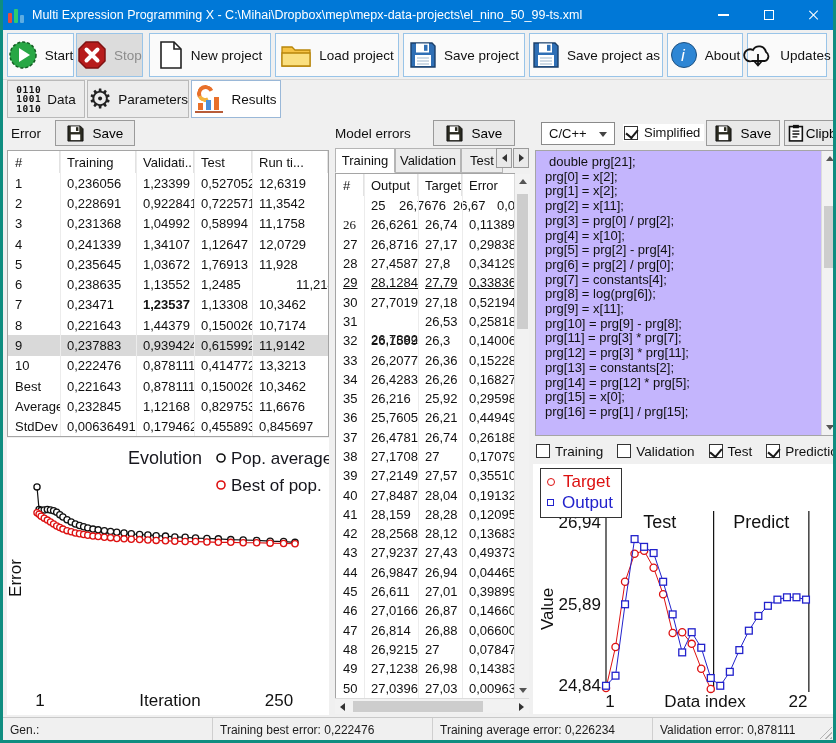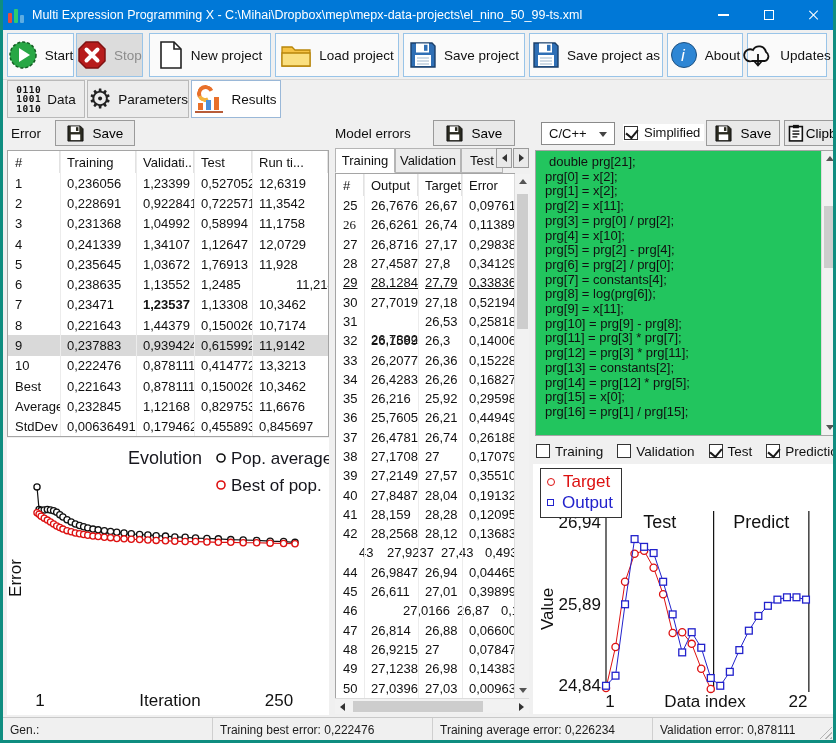--- a/index.html
+++ b/index.html
@@ -74,21 +74,21 @@
   .tri-u { width:0; height:0; border-left:4px solid transparent; border-right:4px solid transparent; border-bottom:5px solid #555; }
   .tri-d { width:0; height:0; border-left:4px solid transparent; border-right:4px solid transparent; border-top:5px solid #555; }
 
   
   .sbar-v { position:absolute; width:15px; background:#f2f2f2; border-left:1px solid #dcdcdc; }
   .sbar-h { position:absolute; height:15px; background:#f2f2f2; border-top:1px solid #dcdcdc; }
   .sb-btn { position:absolute; width:15px; height:15px; display:flex; align-items:center; justify-content:center; background:#f2f2f2; }
   .sb-thumb { position:absolute; background:#cdcdcd; }
 
   
-  .codebox { position:absolute; background:#22c55e; border:1px solid #a5a5a5; overflow:hidden; }
+  .codebox { position:absolute; background:#c4b5fd; border:1px solid #a5a5a5; overflow:hidden; }
   .codeline { font-size:13px; line-height:14.7px; white-space:pre; padding-left:9px; }
   .codeline:first-child { padding-left:13px; }
 
   
   .chartpanel { position:absolute; background:#fff; }
   svg text { font-family:"Liberation Sans", sans-serif; }
   .legendbox { position:absolute; border:1px solid #333; background:#fff; padding:2px 8px 4px 6px; }
   .legrow { display:flex; align-items:center; gap:8px; height:21px; font-size:17px; }
   .mk-circle { width:8px; height:8px; border-radius:50%; border:1.6px solid currentColor; display:inline-block; }
   .mk-square { width:7px; height:7px; border:1.6px solid currentColor; display:inline-block; }
@@ -389,21 +389,21 @@
       <span class="tri-r"></span>
     </div>
 
   <div class="tablebox" id="model-table" style="left:332px;top:173px;width:180px;height:526px">
       <div class="trow thead" style="height: 22px;">
         <div class="tcell" style="width: 28px;">#</div>
         <div class="tcell" style="width: 54px;">Output</div>
         <div class="tcell" style="width: 44px;">Target</div>
         <div class="tcell" style="width: 54px;">Error</div>
       </div>
-      <div class="trow" style="height: 19.3px;">
+      <div class="trow" style="height: 19.3px; padding-left: 28px;">
         <div class="tcell" style="width: 28px;">25</div>
         <div class="tcell" style="width: 54px;">26,7676</div>
         <div class="tcell" style="width: 44px;">26,67</div>
         <div class="tcell" style="width: 54px;">0,097612</div>
       </div>
       <div class="trow" style="height: 19.3px;">
         <div class="tcell" style="width: 28px; font-family: Liberation Serif, serif;">26</div>
         <div class="tcell" style="width: 54px;">26,6261</div>
         <div class="tcell" style="width: 44px;">26,74</div>
         <div class="tcell" style="width: 54px;">0,113891</div>
@@ -497,41 +497,41 @@
         <div class="tcell" style="width: 54px;">28,159</div>
         <div class="tcell" style="width: 44px;">28,28</div>
         <div class="tcell" style="width: 54px;">0,120951</div>
       </div>
       <div class="trow" style="height: 19.3px;">
         <div class="tcell" style="width: 28px;">42</div>
         <div class="tcell" style="width: 54px;">28,2568</div>
         <div class="tcell" style="width: 44px;">28,12</div>
         <div class="tcell" style="width: 54px;">0,136832</div>
       </div>
-      <div class="trow" style="height: 19.3px; padding-left: 16px;">
+      <div class="trow" style="height: 19.3px;">
         <div class="tcell" style="width: 28px;">43</div>
         <div class="tcell" style="width: 54px;">27,9237</div>
         <div class="tcell" style="width: 44px;">27,43</div>
         <div class="tcell" style="width: 54px;">0,493738</div>
       </div>
       <div class="trow" style="height: 19.3px;">
         <div class="tcell" style="width: 28px;">44</div>
         <div class="tcell" style="width: 54px;">26,9847</div>
         <div class="tcell" style="width: 44px;">26,94</div>
         <div class="tcell" style="width: 54px;">0,044650</div>
       </div>
       <div class="trow" style="height: 19.3px;">
         <div class="tcell" style="width: 28px;">45</div>
         <div class="tcell" style="width: 54px;">26,611</div>
         <div class="tcell" style="width: 44px;">27,01</div>
         <div class="tcell" style="width: 54px;">0,398998</div>
       </div>
       <div class="trow" style="height: 19.3px;">
         <div class="tcell" style="width: 28px;">46</div>
-        <div class="tcell" style="width: 54px; margin-left: 32px;">27,0166</div>
+        <div class="tcell" style="width: 54px;">27,0166</div>
         <div class="tcell" style="width: 44px;">26,87</div>
         <div class="tcell" style="width: 54px;">0,146609</div>
       </div>
       <div class="trow" style="height: 19.3px;">
         <div class="tcell" style="width: 28px;">47</div>
         <div class="tcell" style="width: 54px;">26,814</div>
         <div class="tcell" style="width: 44px;">26,88</div>
         <div class="tcell" style="width: 54px;">0,066008</div>
       </div>
       <div class="trow" style="height: 19.3px;">

